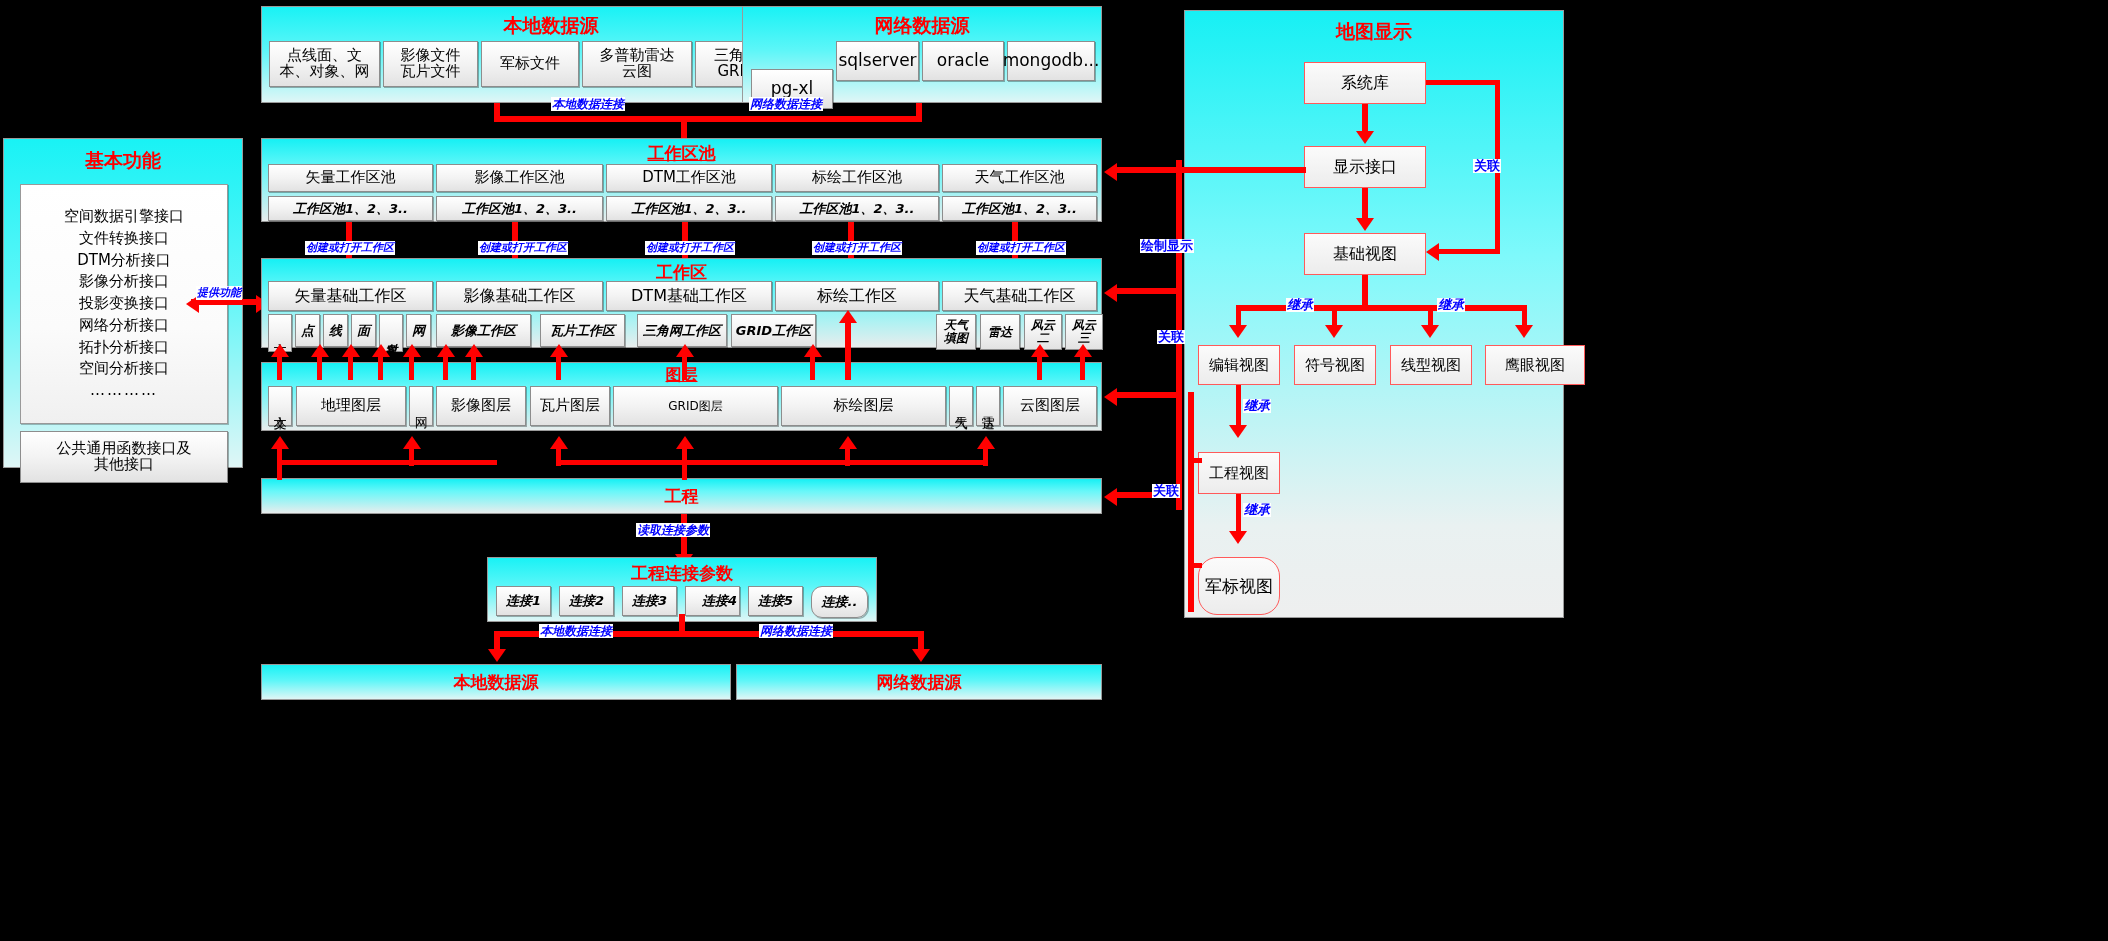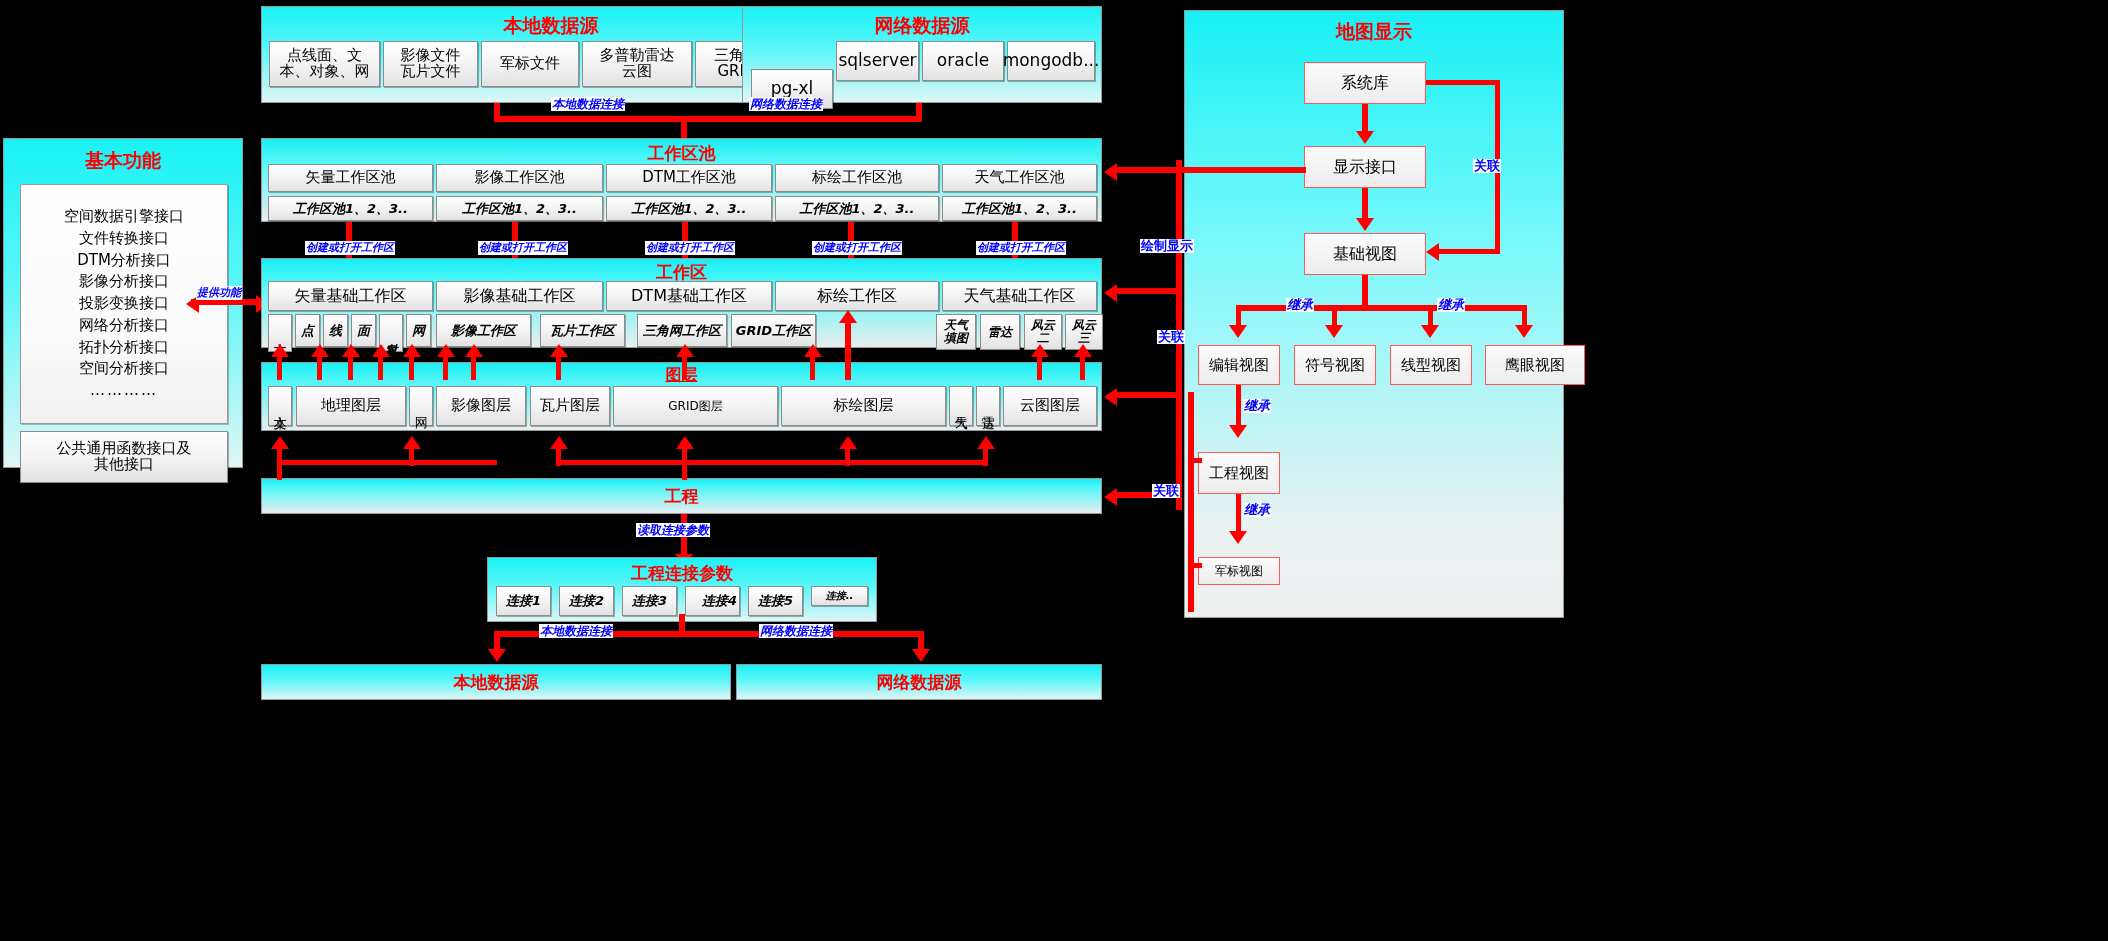--- a/index.html
+++ b/index.html
@@ -95,21 +95,21 @@
   <div class="abs box" style="left:16px;top:292px;width:208px;height:52px;font-size:15px;white-space:pre-line;">公共通用函数接口及
 其他接口</div>
 </div>
 
 <div class="ln abs" style="left:191px;top:299px;width:70px;height:6px;"></div>
 <div class="ah rt abs" style="left:256px;top:295px;"></div>
 <div class="ah lt abs" style="left:186px;top:295px;"></div>
 <div class="elabel" style="left:196px;top:286px;font-size:11px;">提供功能</div>
 
 <div class="abs panel flat" style="left:261px;top:138px;width:841px;height:84px;">
-  <div class="panel-title" style="top:3px;font-size:17px;">工作区池</div>
+  <div class="panel-title" style="top:3px;font-size:17px;text-decoration:underline;">工作区池</div>
   <div class="abs box" style="left:6px;top:25px;width:165px;height:28px;font-size:15px;">矢量工作区池</div>
   <div class="abs box" style="left:174px;top:25px;width:167px;height:28px;font-size:15px;">影像工作区池</div>
   <div class="abs box" style="left:344px;top:25px;width:166px;height:28px;font-size:15px;">DTM工作区池</div>
   <div class="abs box" style="left:513px;top:25px;width:164px;height:28px;font-size:15px;">标绘工作区池</div>
   <div class="abs box" style="left:680px;top:25px;width:155px;height:28px;font-size:15px;">天气工作区池</div>
 
   <div class="abs box ital" style="left:6px;top:57px;width:165px;height:25px;font-size:13px;">工作区池1、2、3..</div>
   <div class="abs box ital" style="left:174px;top:57px;width:167px;height:25px;font-size:13px;">工作区池1、2、3..</div>
   <div class="abs box ital" style="left:344px;top:57px;width:166px;height:25px;font-size:13px;">工作区池1、2、3..</div>
   <div class="abs box ital" style="left:513px;top:57px;width:164px;height:25px;font-size:13px;">工作区池1、2、3..</div>
@@ -231,21 +231,21 @@
 <div class="ah dn abs" style="left:675px;top:554px;"></div>
 <div class="elabel" style="left:636px;top:523px;">读取连接参数</div>
 
 <div class="abs panel" style="left:487px;top:557px;width:390px;height:65px;">
   <div class="panel-title" style="top:4px;font-size:17px;">工程连接参数</div>
   <div class="abs box ital" style="left:8px;top:28px;width:55px;height:30px;font-size:13px;">连接1</div>
   <div class="abs box ital" style="left:71px;top:28px;width:55px;height:30px;font-size:13px;">连接2</div>
   <div class="abs box ital" style="left:134px;top:28px;width:55px;height:30px;font-size:13px;">连接3</div>
   <div class="abs box ital" style="left:197px;top:28px;width:55px;height:30px;font-size:13px;padding-left:14px;">连接4</div>
   <div class="abs box ital" style="left:260px;top:28px;width:55px;height:30px;font-size:13px;">连接5</div>
-  <div class="abs box ital" style="left:323px;top:28px;width:57px;height:20px;font-size:10px;">连接..</div>
+  <div class="abs box ital" style="left:323px;top:28px;width:57px;height:32px;font-size:13px;border-radius:11px;">连接..</div>
 
 </div>
 
 <div class="ln abs" style="left:679px;top:614px;width:6px;height:20px;"></div>
 <div class="ln abs" style="left:494px;top:631px;width:430px;height:6px;"></div>
 <div class="ln abs" style="left:494px;top:631px;width:6px;height:23px;"></div>
 <div class="ah dn abs" style="left:488px;top:649px;"></div>
 <div class="ln abs" style="left:918px;top:631px;width:6px;height:23px;"></div>
 <div class="ah dn abs" style="left:912px;top:649px;"></div>
 <div class="elabel" style="left:539px;top:624px;">本地数据连接</div>
@@ -266,21 +266,21 @@
   <div class="abs vbox" style="left:119px;top:51px;width:122px;height:42px;font-size:16px;">系统库</div>
   <div class="abs vbox" style="left:119px;top:135px;width:122px;height:42px;font-size:16px;">显示接口</div>
   <div class="abs vbox" style="left:119px;top:222px;width:122px;height:42px;font-size:16px;">基础视图</div>
 
   <div class="abs vbox" style="left:13px;top:334px;width:82px;height:40px;font-size:15px;">编辑视图</div>
   <div class="abs vbox" style="left:109px;top:334px;width:82px;height:40px;font-size:15px;">符号视图</div>
   <div class="abs vbox" style="left:205px;top:334px;width:82px;height:40px;font-size:15px;">线型视图</div>
   <div class="abs vbox" style="left:300px;top:334px;width:100px;height:40px;font-size:15px;">鹰眼视图</div>
 
   <div class="abs vbox" style="left:13px;top:441px;width:82px;height:42px;font-size:15px;">工程视图</div>
-  <div class="abs vbox" style="left:13px;top:546px;width:82px;height:28px;font-size:12px;">军标视图</div>
+  <div class="abs vbox" style="left:13px;top:546px;width:82px;height:58px;font-size:17px;border-radius:19px;">军标视图</div>
 
   <div class="ln abs" style="left:177px;top:93px;width:6px;height:30px;"></div>
   <div class="ah dn abs" style="left:171px;top:120px;"></div>
   <div class="ln abs" style="left:177px;top:177px;width:6px;height:33px;"></div>
   <div class="ah dn abs" style="left:171px;top:207px;"></div>
 
   <div class="ln abs" style="left:241px;top:69px;width:74px;height:5px;"></div>
   <div class="ln abs" style="left:310px;top:69px;width:5px;height:172px;"></div>
   <div class="ln abs" style="left:253px;top:238px;width:62px;height:5px;"></div>
   <div class="ah lt abs" style="left:241px;top:232px;"></div>

